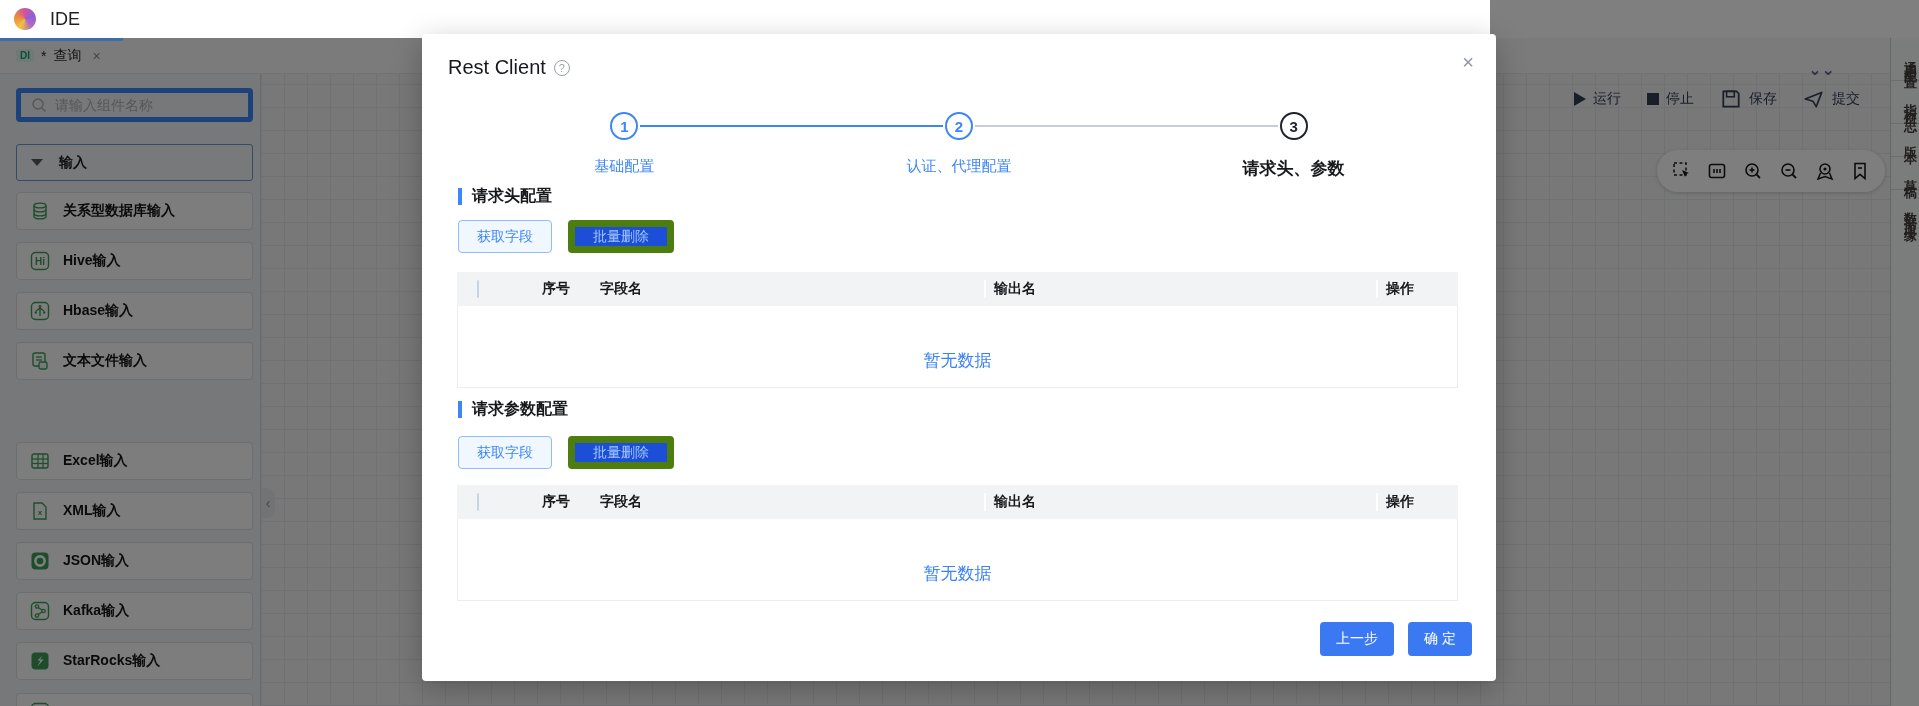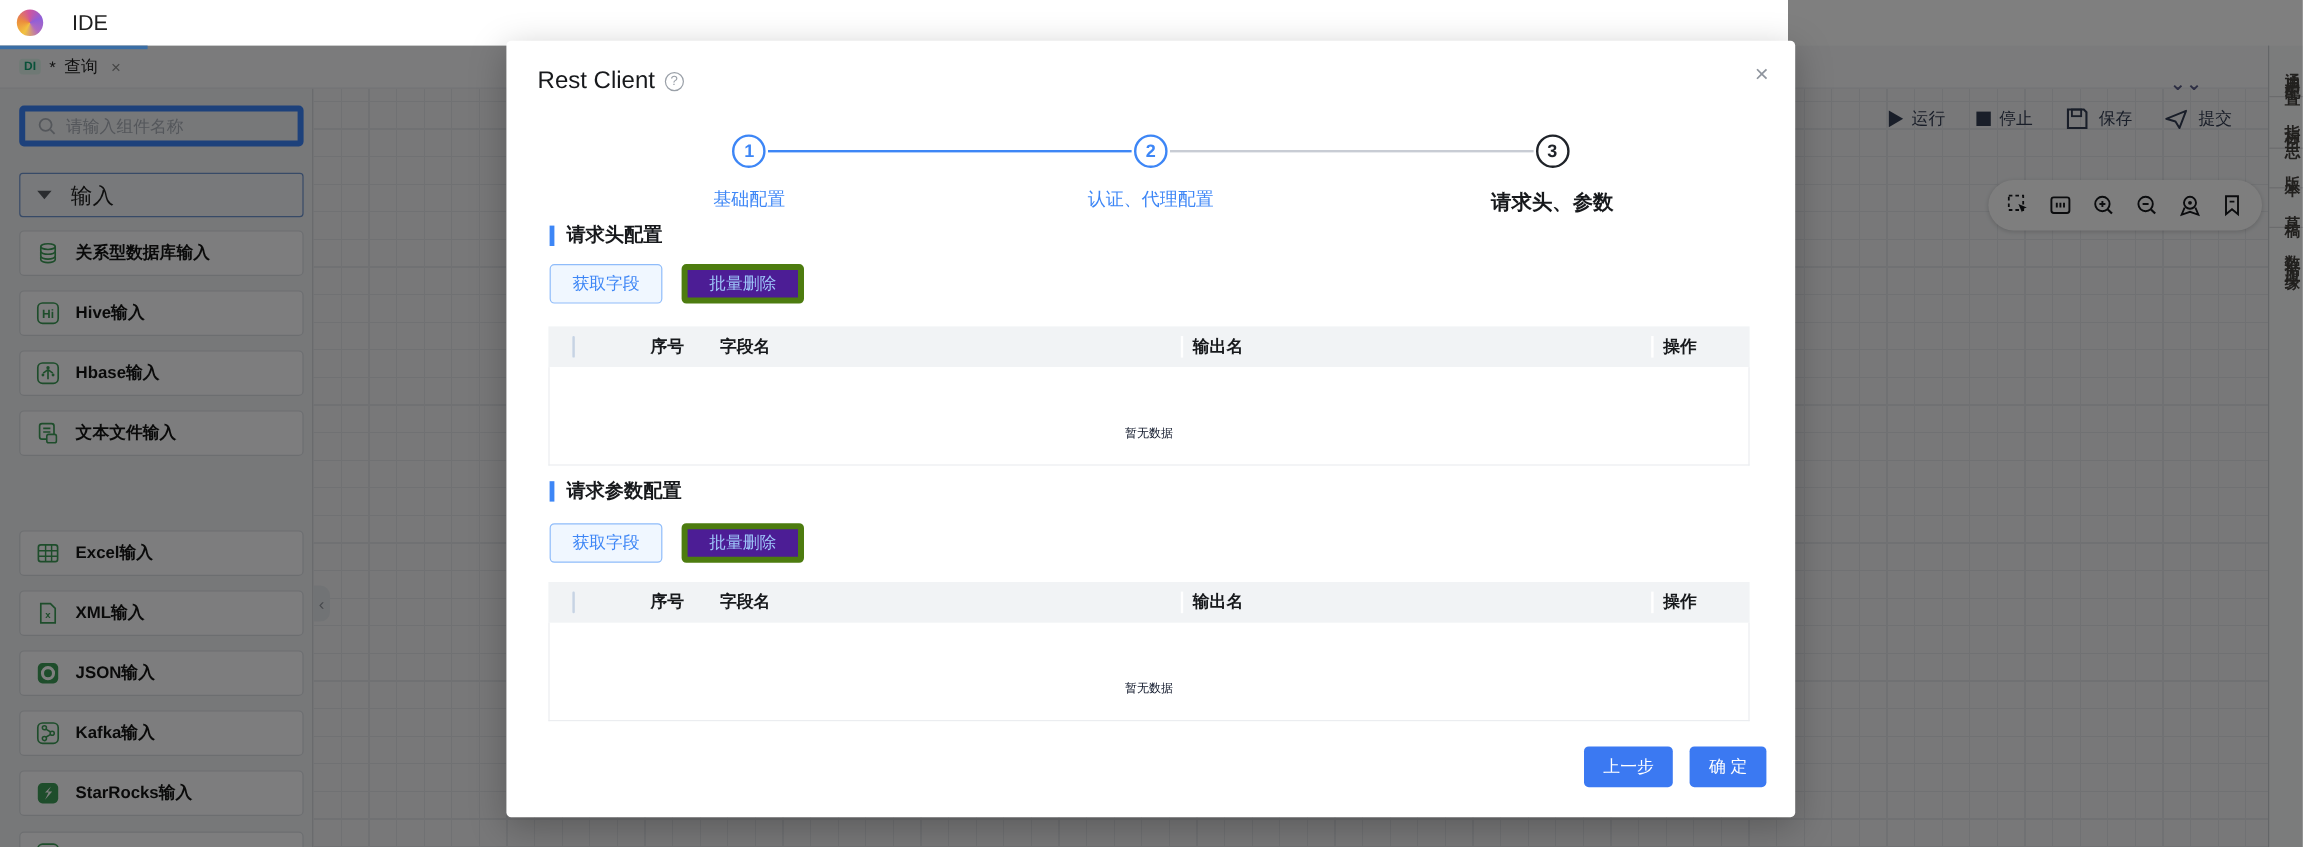--- a/index.html
+++ b/index.html
@@ -22,21 +22,21 @@
   .search-box { position:absolute; top:14px; left:16px; width:237px; height:34px;
     border:5px solid #3b82f6; border-radius:4px; display:flex; align-items:center; padding:0 10px; }
   .search-box input { border:none; outline:none; background:transparent; font-size:14px;
     color:#333; width:100%; font-family:inherit; }
   .search-box input::placeholder { color:#a9aeb6; }
   .group-header { position:absolute; top:70px; left:16px; width:237px; height:37px;
     border:1px solid #6f94cf; border-radius:3px; background:#f0f3f7;
     display:flex; align-items:center; padding-left:14px; gap:16px; }
   .caret-down { width:0; height:0; border-left:6px solid transparent; border-right:6px solid transparent;
     border-top:7px solid #55585e; }
-  .group-label { font-size:18px; font-weight:normal; color:#1f1f1f; }
+  .group-label { font-size:14px; font-weight:bold; color:#1f1f1f; }
   .side-item { position:absolute; left:16px; width:237px; height:38px; background:#fafbfc;
     border:1px solid #d9dce1; border-radius:4px; display:flex; align-items:center;
     padding-left:12px; gap:12px; }
   .side-item .lbl { font-size:14px; font-weight:bold; color:#141414; }
   .gicon { width:22px; height:22px; flex:0 0 22px; }
 
   
   #canvas { position:absolute; top:74px; left:261px; width:1629px; height:632px;
     background:
       repeating-linear-gradient(0deg,#e1e3e7 0 1px,transparent 1px 23px),
@@ -63,21 +63,21 @@
     color:#43403c; letter-spacing:5px; padding:12px 0 10px 0; margin:0 auto; display:block;
     text-align:center; width:100%; border-bottom:1px solid #d6d8db; }
   .vtab:last-child { border-bottom:none; }
 
   
   #overlay { position:absolute; inset:0; background:rgba(0,0,0,0.5); z-index:10; }
 
   
   #header-bright { position:absolute; top:0; left:0; width:1490px; height:41px; z-index:20; }
   #header-white { position:absolute; top:0; left:0; width:1490px; height:38px; background:#fff;
-    display:flex; align-items:center; padding-left:14px; gap:24px; }
+    display:flex; align-items:center; padding-left:14px; gap:14px; }
   #logo { width:22px; height:22px; border-radius:50%;
     background:conic-gradient(from 210deg,#f2c240,#ec8c3c,#d1559b,#8f5fd8,#b06ac0,#f2c240); }
   #app-title { font-size:18px; color:#1f1f1f; }
   #header-blue-line { position:absolute; top:38px; left:0; width:123px; height:3px; background:#3a6ea5; }
 
   
   #modal { position:absolute; top:34px; left:422px; width:1074px; height:647px; background:#fff;
     border-radius:4px; z-index:30; box-shadow:0 8px 30px rgba(0,0,0,.25); }
   #modal-title-row { position:absolute; top:22px; left:26px; display:flex; align-items:center; gap:8px; }
   #modal-title { font-size:20px; color:#17191c; }
@@ -98,35 +98,35 @@
   .step-current .step-label { color:#17191c; font-weight:bold; font-size:17px; }
 
   
   .sec-header { position:absolute; left:36px; display:flex; align-items:center; gap:10px; }
   .sec-bar { width:4px; height:17px; background:#3d86f6; }
   .sec-title { font-size:16px; font-weight:bold; color:#17191c; }
   .btn-row { position:absolute; left:36px; display:flex; gap:16px; }
   .btn-ghost { height:33px; padding:0 18px; border-radius:4px; font-size:14px;
     display:flex; align-items:center; justify-content:center; }
   .btn-fetch { border:1px solid #8fbcfa; color:#3d86f6; background:#f0f7ff; }
-  .btn-del { border:5px solid #4d7c0f; color:#9ec7fa; background:#4c1d95; }
+  .btn-del { border:7px solid #4d7c0f; color:#9ec7fa; background:#1d4ed8; }
 
   
   .tbl { position:absolute; left:35px; width:1001px; }
   .tbl-head { display:flex; align-items:center; height:34px; background:#f1f3f5;
     font-size:14px; font-weight:bold; color:#17191c; }
   .th-check { width:70px; padding-left:20px; }
   .th-idx { width:65px; padding-left:15px; }
   .th-field { width:394px; padding-left:8px; border-right:2px solid #fff; }
   .th-out { width:392px; padding-left:8px; border-right:2px solid #fff; }
   .th-op { flex:1; padding-left:8px; }
   .cbx { width:15px; height:15px; border:1px solid #c7d3e3; background:#eaf1fa; border-radius:2px; }
   .tbl-body { height:82px; border:1px solid #ebedf0; border-top:none; background:#fff;
     display:flex; align-items:center; justify-content:center; }
-  .empty-text { font-size:10px; color:#0f172a;margin-top:28px; }
+  .empty-text { font-size:17px; color:#3b82f6;margin-top:28px; }
 
   
   #modal-footer { position:absolute; right:24px; top:588px; display:flex; gap:14px; }
   .btn-solid { height:34px; padding:0 16px; background:#3b79f2; border-radius:4px; color:#fff;
     font-size:14px; display:flex; align-items:center; justify-content:center; }
 
   svg { display:block; }
 </style>
 </head>
 <body>

